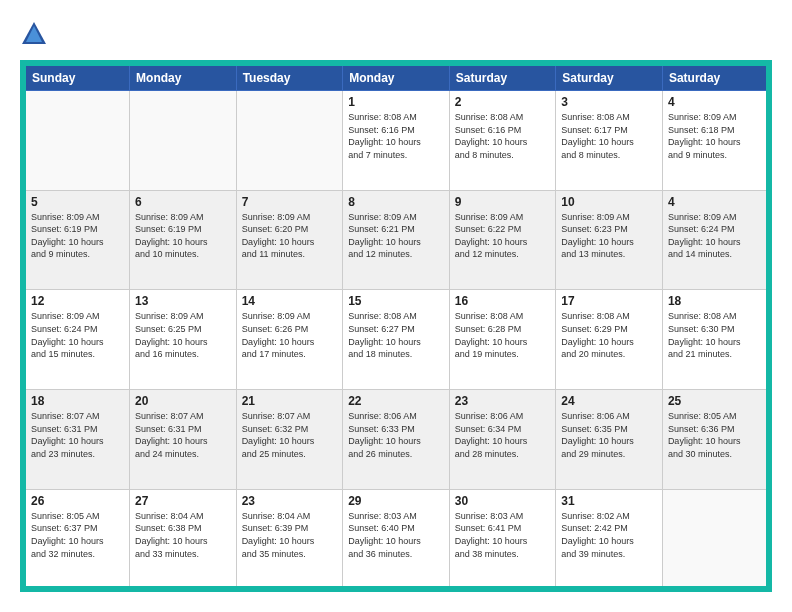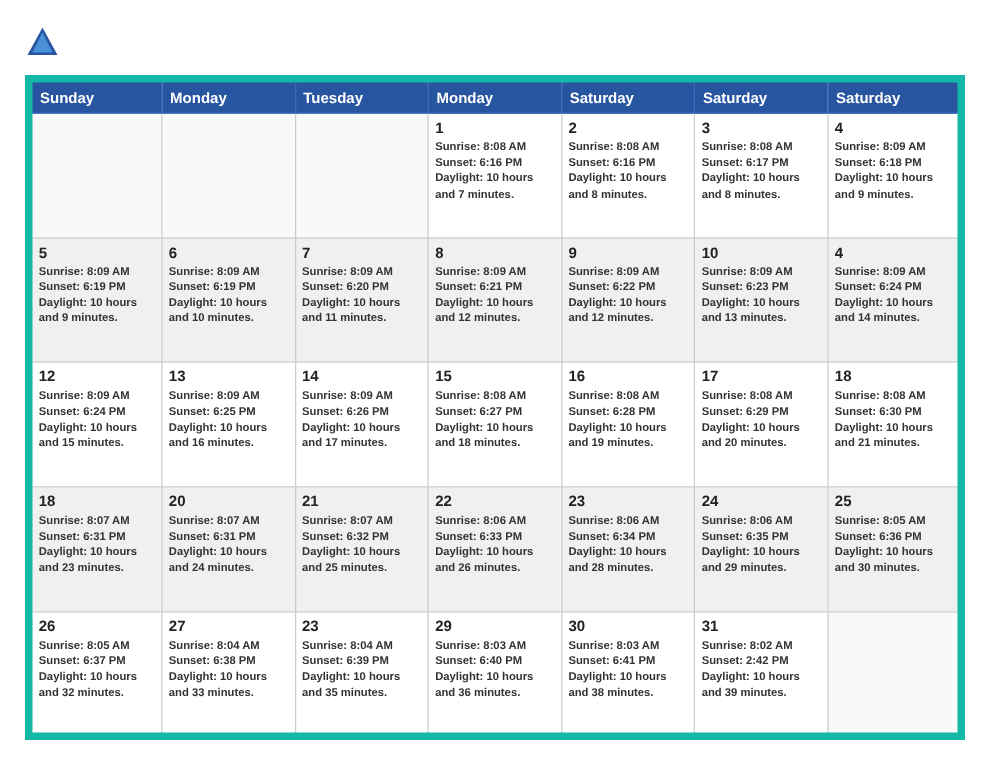--- a/index.html
+++ b/index.html
@@ -83,21 +83,20 @@
       font-size: 12px;
       font-weight: bold;
       color: #222;
       display: block;
       margin-bottom: 2px;
     }
     .day-info {
       font-size: 9px;
       color: #333;
       line-height: 1.4;
-      font-weight: bold;
     }
     .row-shaded td {
       background: #f0f0f0;
     }
   </style>
 </head>
 <body>
 
 <div class="page">
   <div class="header">

